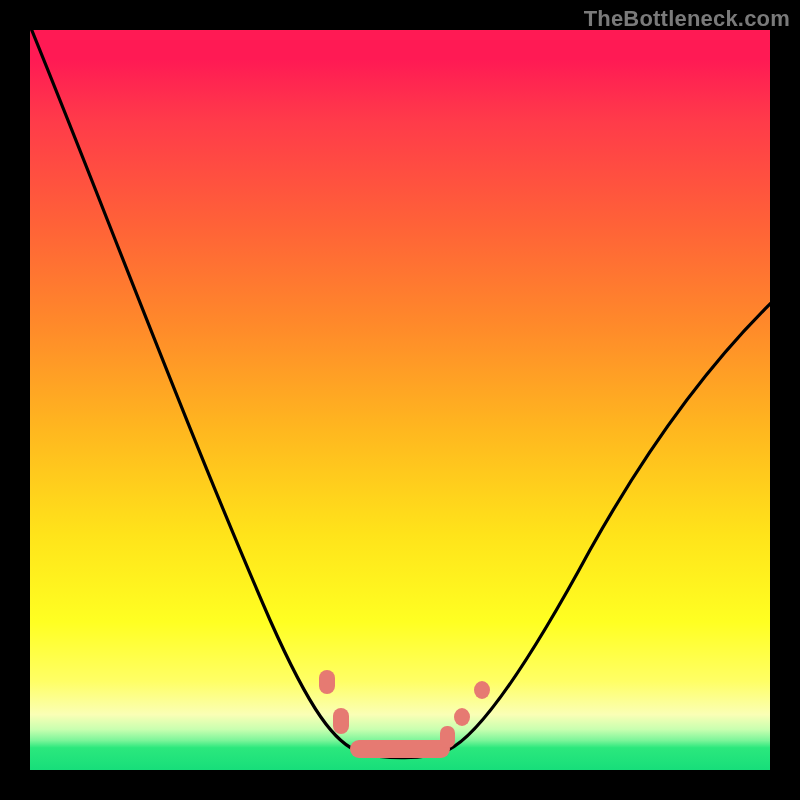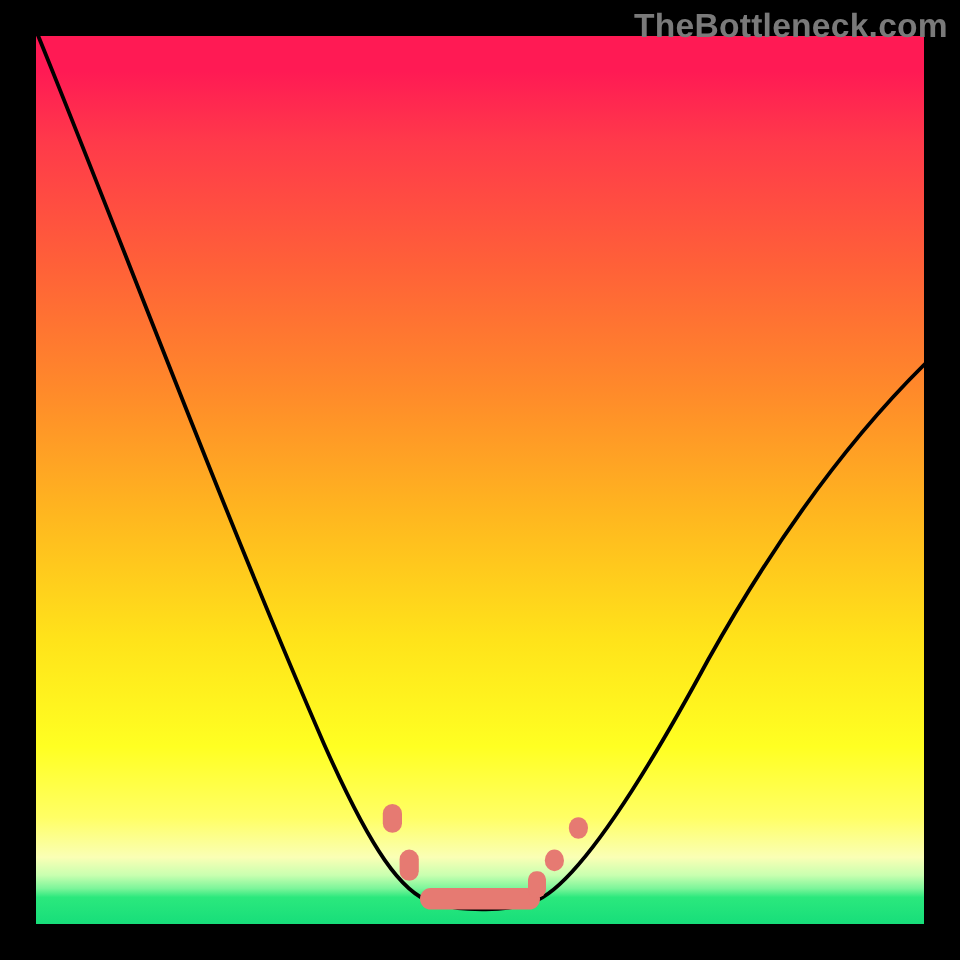--- a/index.html
+++ b/index.html
@@ -14,21 +14,21 @@
     position: relative;
     width: 800px;
     height: 800px;
     background: #000;
   }
   .watermark {
     position: absolute;
     top: 6px;
     right: 10px;
     font-family: Arial, Helvetica, sans-serif;
-    font-size: 28px;
+    font-size: 22px;
     font-weight: 600;
     color: #7a7a7a;
     letter-spacing: 0.2px;
     z-index: 10;
   }
   .plot-area {
     position: absolute;
     left: 30px;
     top: 30px;
     width: 740px;

